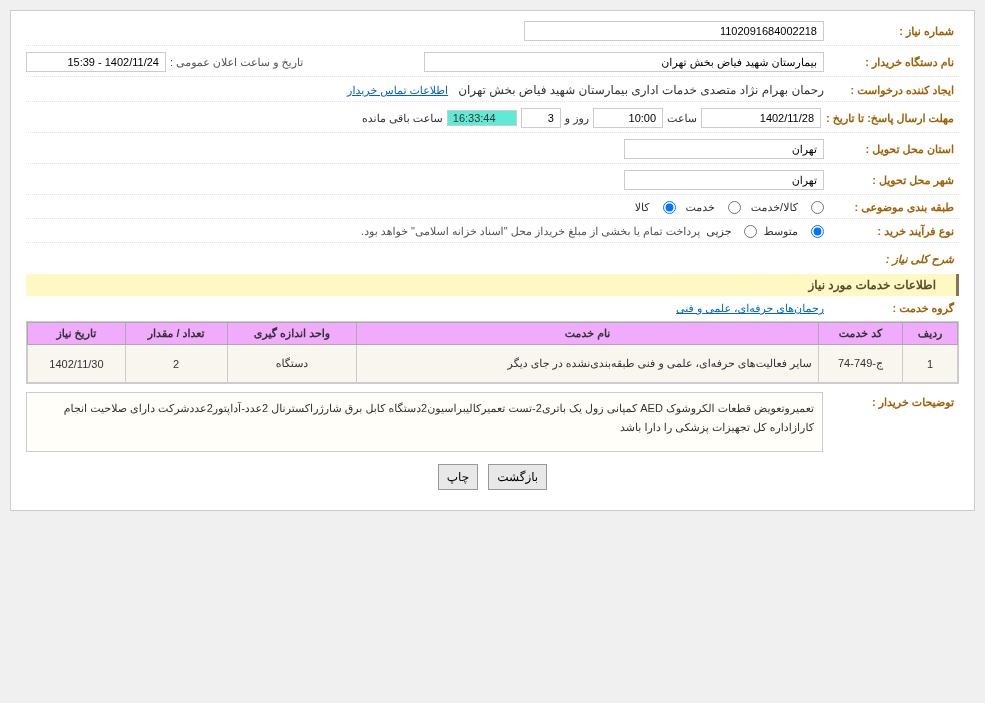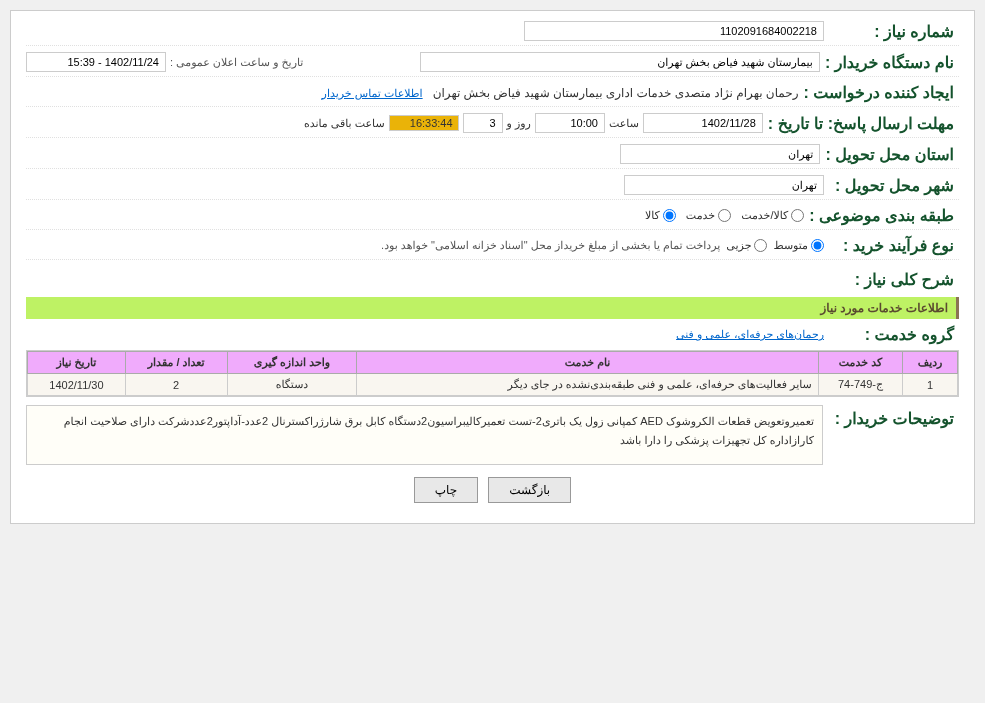--- a/index.html
+++ b/index.html
@@ -32,26 +32,26 @@
       padding: 10px 15px;
     }
     .info-row {
       display: flex;
       align-items: center;
       margin-bottom: 6px;
       border-bottom: 1px dotted #e0e0e0;
       padding-bottom: 4px;
     }
     .info-label {
-      color: #14532d;
+      color: #a16207;
       font-weight: bold;
       min-width: 130px;
       text-align: right;
       padding-right: 5px;
-      font-size: 16px;
+      font-size: 11px;
     }
     .info-value {
       flex: 1;
       text-align: right;
       padding-right: 5px;
     }
     .input-box {
       border: 1px solid #ccc;
       background: #fff;
       padding: 2px 6px;
@@ -75,38 +75,38 @@
       gap: 4px;
       flex-wrap: nowrap;
     }
     .link-blue {
       color: #0066cc;
       text-decoration: underline;
       cursor: pointer;
       font-size: 11px;
     }
     .section-title {
-      background: #bef264;
+      background: #fef9c3;
       color: #5a4a30;
       font-weight: bold;
-      padding: 4px 8px;
+      padding: 4px 20px;
       margin: 8px 0 6px 0;
       font-size: 12px;
       border-right: 3px solid #8B7355;
     }
     .radio-group {
       display: flex;
       align-items: center;
       gap: 10px;
       direction: rtl;
     }
     .radio-item {
       display: flex;
       align-items: center;
-      gap: 3px;
+      gap: 13px;
       font-size: 11px;
     }
     .description-box {
       border: 1px solid #ccc;
       background: #fffef8;
       padding: 6px 8px;
       font-size: 11px;
       direction: rtl;
       text-align: right;
       line-height: 1.6;
@@ -137,21 +137,21 @@
     table th {
       background: #f0abfc;
       border: 1px solid #aaa;
       padding: 4px 6px;
       text-align: center;
       font-weight: bold;
       color: #333;
     }
     table td {
       border: 1px solid #ccc;
-      padding: 4px 6px;
+      padding: 12px 6px;
       text-align: center;
       vertical-align: middle;
     }
     .row-alt {
       background: #f9f6f0;
     }
     .buyer-comment-box {
       border: 1px solid #ccc;
       background: #fffef8;
       padding: 6px 8px;
@@ -162,41 +162,41 @@
       min-height: 60px;
     }
     .buttons-row {
       display: flex;
       justify-content: center;
       gap: 10px;
       margin-top: 12px;
       padding-bottom: 10px;
     }
     .btn {
-      padding: 5px 20px;
+      padding: 5px 8px;
       border: 1px solid #999;
       background: #e8e8e8;
       cursor: pointer;
       font-family: Tahoma, Arial, sans-serif;
       font-size: 12px;
       direction: rtl;
     }
     .remaining-time {
       display: flex;
       align-items: center;
       gap: 4px;
       font-size: 11px;
     }
     .time-box {
       border: 1px solid #ccc;
       padding: 1px 5px;
-      background: #eab308;
+      background: #5eead4;
       font-size: 11px;
       min-width: 70px;
-      text-align: right;
+      text-align: left;
     }
   </style>
 </head>
 <body>
 
 <div class="page-container">
 
 
   <div class="main-card">
 
@@ -289,21 +289,21 @@
           <div class="radio-item">
             <input type="radio" name="purchase_type" style="">
             <span>جزیی</span>
           </div>
           <span style="font-size:11px; color:#555;">پرداخت تمام یا بخشی از مبلغ خریداز محل "اسناد خزانه اسلامی" خواهد بود.</span>
         </div>
       </div>
     </div>
 
     <div style="margin-bottom:8px;">
-      <div style="display:flex; align-items:flex-start; gap:12px;">
+      <div style="display:flex; align-items:flex-start; gap:12px;font-style:italic;">
         <div class="info-label" style="padding-top:4px;">شرح کلی نیاز :</div>
       </div>
     </div>
 
     <div class="section-title">اطلاعات خدمات مورد نیاز</div>
 
     <div class="service-row">
       <div class="info-label">گروه خدمت :</div>
       <div class="service-value">
         <span class="link-blue">رحمان‌های حرفه‌ای، علمی و فنی</span>

